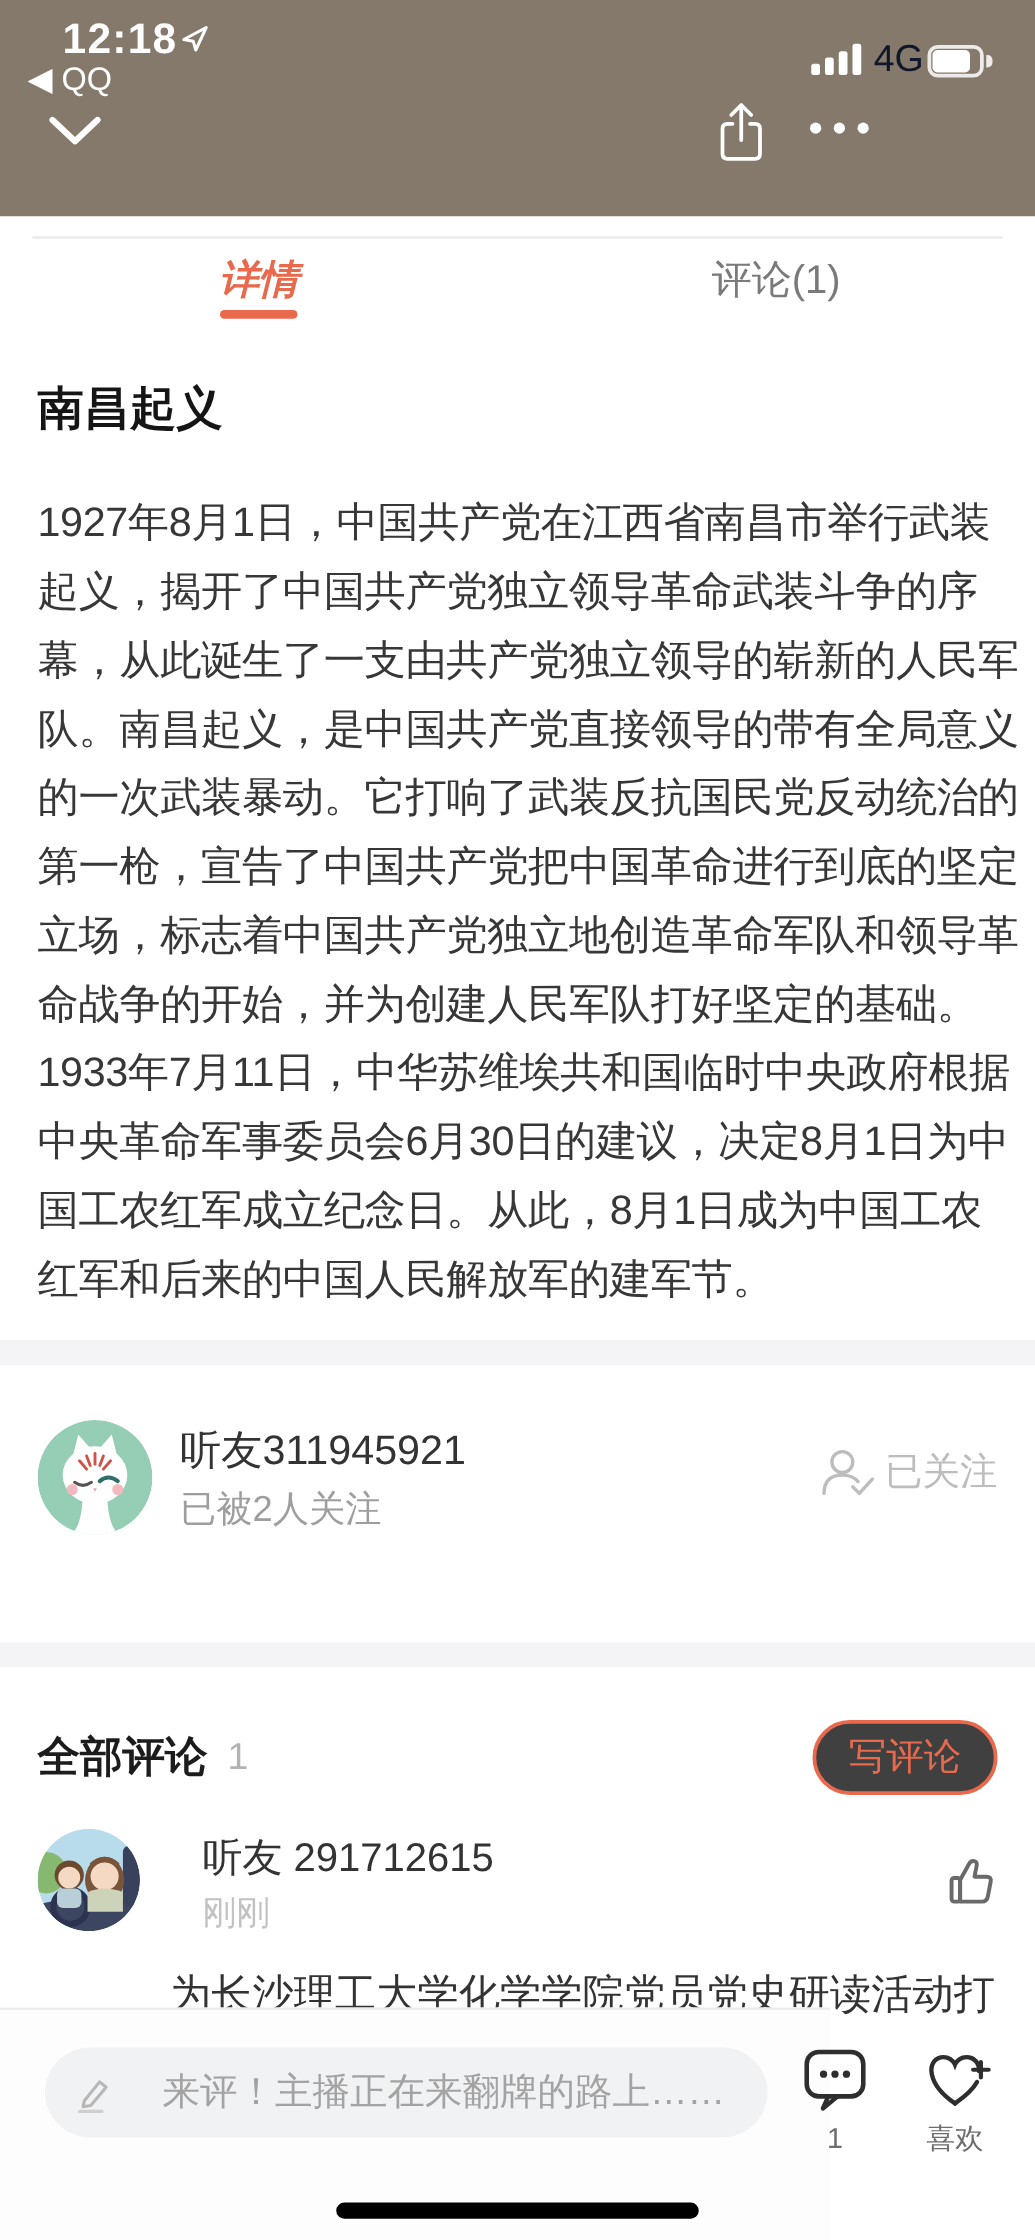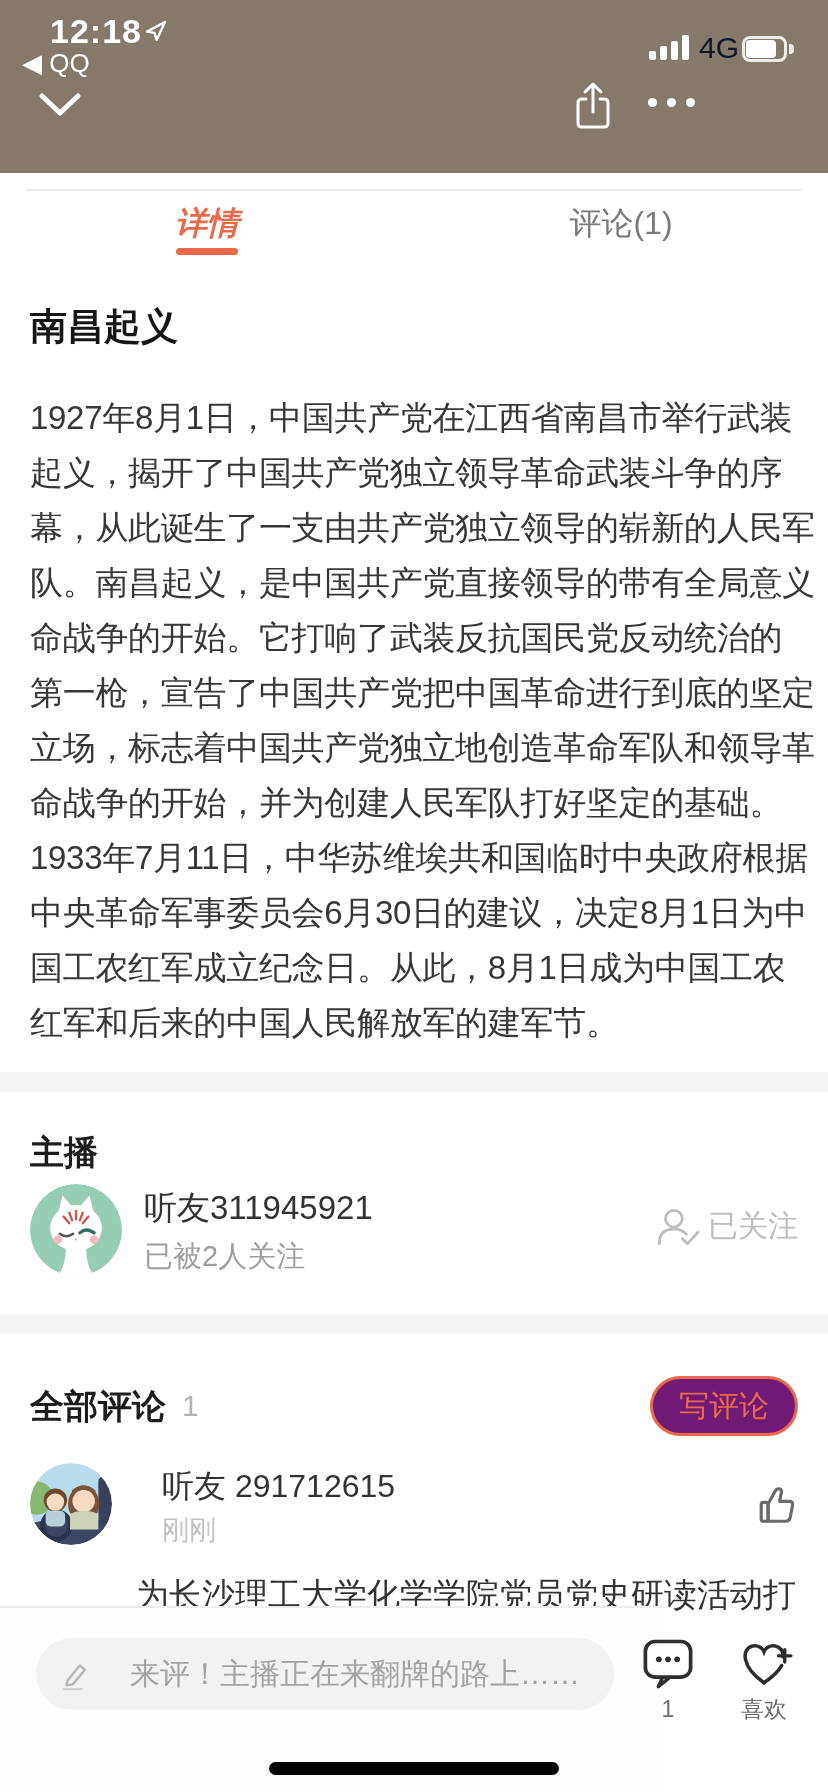--- a/index.html
+++ b/index.html
@@ -51,21 +51,21 @@
   .host-meta { margin-left:22px; flex:1; }
   .host-name { font-size:33px; color:#333; font-weight:500; line-height:44px; }
   .host-followers { margin-top:8px; font-size:29px; color:#9e9e9e; line-height:36px; }
   .follow-btn { display:flex; gap:8px; color:#bdbdbd; font-size:30px; cursor:pointer; }
 
   
   .comments { position:absolute; top:1334px; left:0; width:828px; background:#fff; padding:42px 30px 0; }
   .c-head { display:flex; align-items:center; }
   .c-title { font-size:34px; font-weight:700; color:#1c1c1c; line-height:48px; }
   .c-count { margin-left:16px; font-size:30px; color:#b3b3b3; }
-  .write-btn { margin-left:auto; border:3px solid #e9694c; color:#e9694c; font-size:30px; line-height:30px; padding:12px 26px; border-radius:32px; background:#701a75; cursor:pointer; }
+  .write-btn { margin-left:auto; border:3px solid #e9694c; color:#e9694c; font-size:30px; line-height:30px; padding:12px 26px; border-radius:32px; background:#404040; cursor:pointer; }
   .c-item { margin-top:26px; }
   .c-row { display:flex; align-items:center;gap:26px; }
   .avatar-cmt { width:82px; height:82px; border-radius:50%; overflow:hidden; flex:0 0 auto; cursor:pointer; }
   .c-meta { margin-left:24px; flex:1; padding-top:4px; }
   .c-name { font-size:32px; color:#333; line-height:40px; }
   .c-time { margin-top:8px; font-size:27px; color:#c2c2c2; line-height:32px; }
   .like-btn { flex:0 0 auto; margin-top:6px; cursor:pointer; }
   .c-text { margin:26px 0 0 106px; font-size:33px; color:#333; line-height:46px; }
 
   
@@ -132,35 +132,34 @@
     </div>
   </div>
 
   <div class="article">
     <h1>南昌起义</h1>
     <div class="body-text">
       <div class="ln">1927年8月1日，中国共产党在江西省南昌市举行武装</div>
       <div class="ln">起义，揭开了中国共产党独立领导革命武装斗争的序</div>
       <div class="ln">幕，从此诞生了一支由共产党独立领导的崭新的人民军</div>
       <div class="ln">队。南昌起义，是中国共产党直接领导的带有全局意义</div>
-      <div class="ln">命战争的开始。它打响了武装反抗国民党反动统治的</div>
+      <div class="ln">的一次武装暴动。它打响了武装反抗国民党反动统治的</div>
       <div class="ln">第一枪，宣告了中国共产党把中国革命进行到底的坚定</div>
       <div class="ln">立场，标志着中国共产党独立地创造革命军队和领导革</div>
       <div class="ln">命战争的开始，并为创建人民军队打好坚定的基础。</div>
       <div class="ln">1933年7月11日，中华苏维埃共和国临时中央政府根据</div>
       <div class="ln">中央革命军事委员会6月30日的建议，决定8月1日为中</div>
       <div class="ln">国工农红军成立纪念日。从此，8月1日成为中国工农</div>
       <div class="ln">红军和后来的中国人民解放军的建军节。</div>
     </div>
   </div>
 
   <div class="divider div1"></div>
 
   <div class="host">
-    <div class="host-title">主播</div>
     <div class="host-row">
       <div class="avatar-host">
         <svg width="92" height="92" viewBox="0 0 96 96">
           <circle cx="48" cy="48" r="48" fill="#95ceb4"></circle>
           <path d="M28,36 L34,12 L47,27 Z" fill="#fff"></path>
           <path d="M49,27 L62,12 L68,36 Z" fill="#fff"></path>
           <path d="M38,56 C38,80 34,92 27,96 L69,96 C62,92 58,80 58,56 Z" fill="#fff"></path>
           <ellipse cx="48" cy="46" rx="27" ry="24" fill="#fff"></ellipse>
           <g stroke="#cf5349" stroke-width="2.4" stroke-linecap="round">
             <path d="M48,28 V37"></path>

